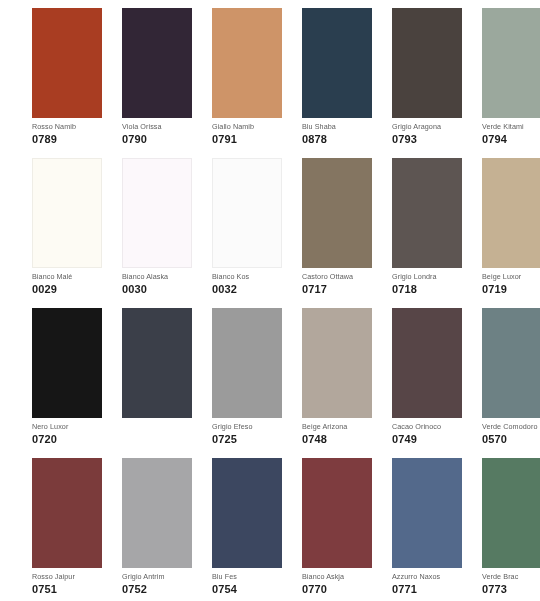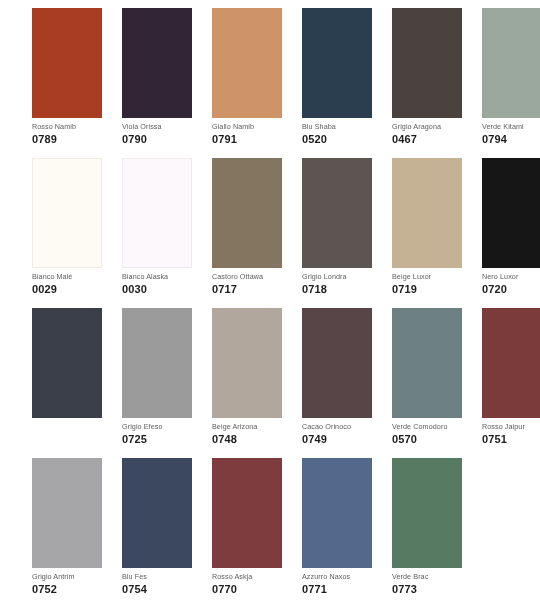--- a/index.html
+++ b/index.html
@@ -92,28 +92,28 @@
       <div class="swatch-chip" style="background: rgb(206, 148, 104);"></div>
       <div class="swatch-meta">
         <div class="swatch-name">Giallo Namib</div>
         <div class="swatch-code">0791</div>
       </div>
     </div>
     <div class="swatch-cell">
       <div class="swatch-chip" style="background: rgb(42, 62, 79);"></div>
       <div class="swatch-meta">
         <div class="swatch-name">Blu Shaba</div>
-        <div class="swatch-code">0520</div>
+        <div class="swatch-code">0878</div>
       </div>
     </div>
     <div class="swatch-cell">
       <div class="swatch-chip" style="background: rgb(74, 66, 62);"></div>
       <div class="swatch-meta">
         <div class="swatch-name">Grigio Aragona</div>
-        <div class="swatch-code">0467</div>
+        <div class="swatch-code">0793</div>
       </div>
     </div>
     <div class="swatch-cell">
       <div class="swatch-chip" style="background: rgb(155, 168, 157);"></div>
       <div class="swatch-meta">
         <div class="swatch-name">Verde Kitami</div>
         <div class="swatch-code">0794</div>
       </div>
     </div>
     <div class="swatch-cell">
@@ -124,20 +124,27 @@
       </div>
     </div>
     <div class="swatch-cell">
       <div class="swatch-chip light-chip" style="background: rgb(252, 248, 251);"></div>
       <div class="swatch-meta">
         <div class="swatch-name">Bianco Alaska</div>
         <div class="swatch-code">0030</div>
       </div>
     </div>
     <div class="swatch-cell">
+      <div class="swatch-chip light-chip" style="background: rgb(251, 251, 251);"></div>
+      <div class="swatch-meta">
+        <div class="swatch-name">Bianco Kos</div>
+        <div class="swatch-code">0032</div>
+      </div>
+    </div>
+    <div class="swatch-cell">
       <div class="swatch-chip" style="background: rgb(132, 117, 97);"></div>
       <div class="swatch-meta">
         <div class="swatch-name">Castoro Ottawa</div>
         <div class="swatch-code">0717</div>
       </div>
     </div>
     <div class="swatch-cell">
       <div class="swatch-chip" style="background: rgb(93, 85, 82);"></div>
       <div class="swatch-meta">
         <div class="swatch-name">Grigio Londra</div>
@@ -206,21 +213,21 @@
     <div class="swatch-cell">
       <div class="swatch-chip" style="background: rgb(60, 71, 96);"></div>
       <div class="swatch-meta">
         <div class="swatch-name">Blu Fes</div>
         <div class="swatch-code">0754</div>
       </div>
     </div>
     <div class="swatch-cell">
       <div class="swatch-chip" style="background: rgb(126, 60, 63);"></div>
       <div class="swatch-meta">
-        <div class="swatch-name">Rosso Askja</div>
+        <div class="swatch-name">Bianco Askja</div>
         <div class="swatch-code">0770</div>
       </div>
     </div>
     <div class="swatch-cell">
       <div class="swatch-chip" style="background: rgb(83, 105, 139);"></div>
       <div class="swatch-meta">
         <div class="swatch-name">Azzurro Naxos</div>
         <div class="swatch-code">0771</div>
       </div>
     </div>

